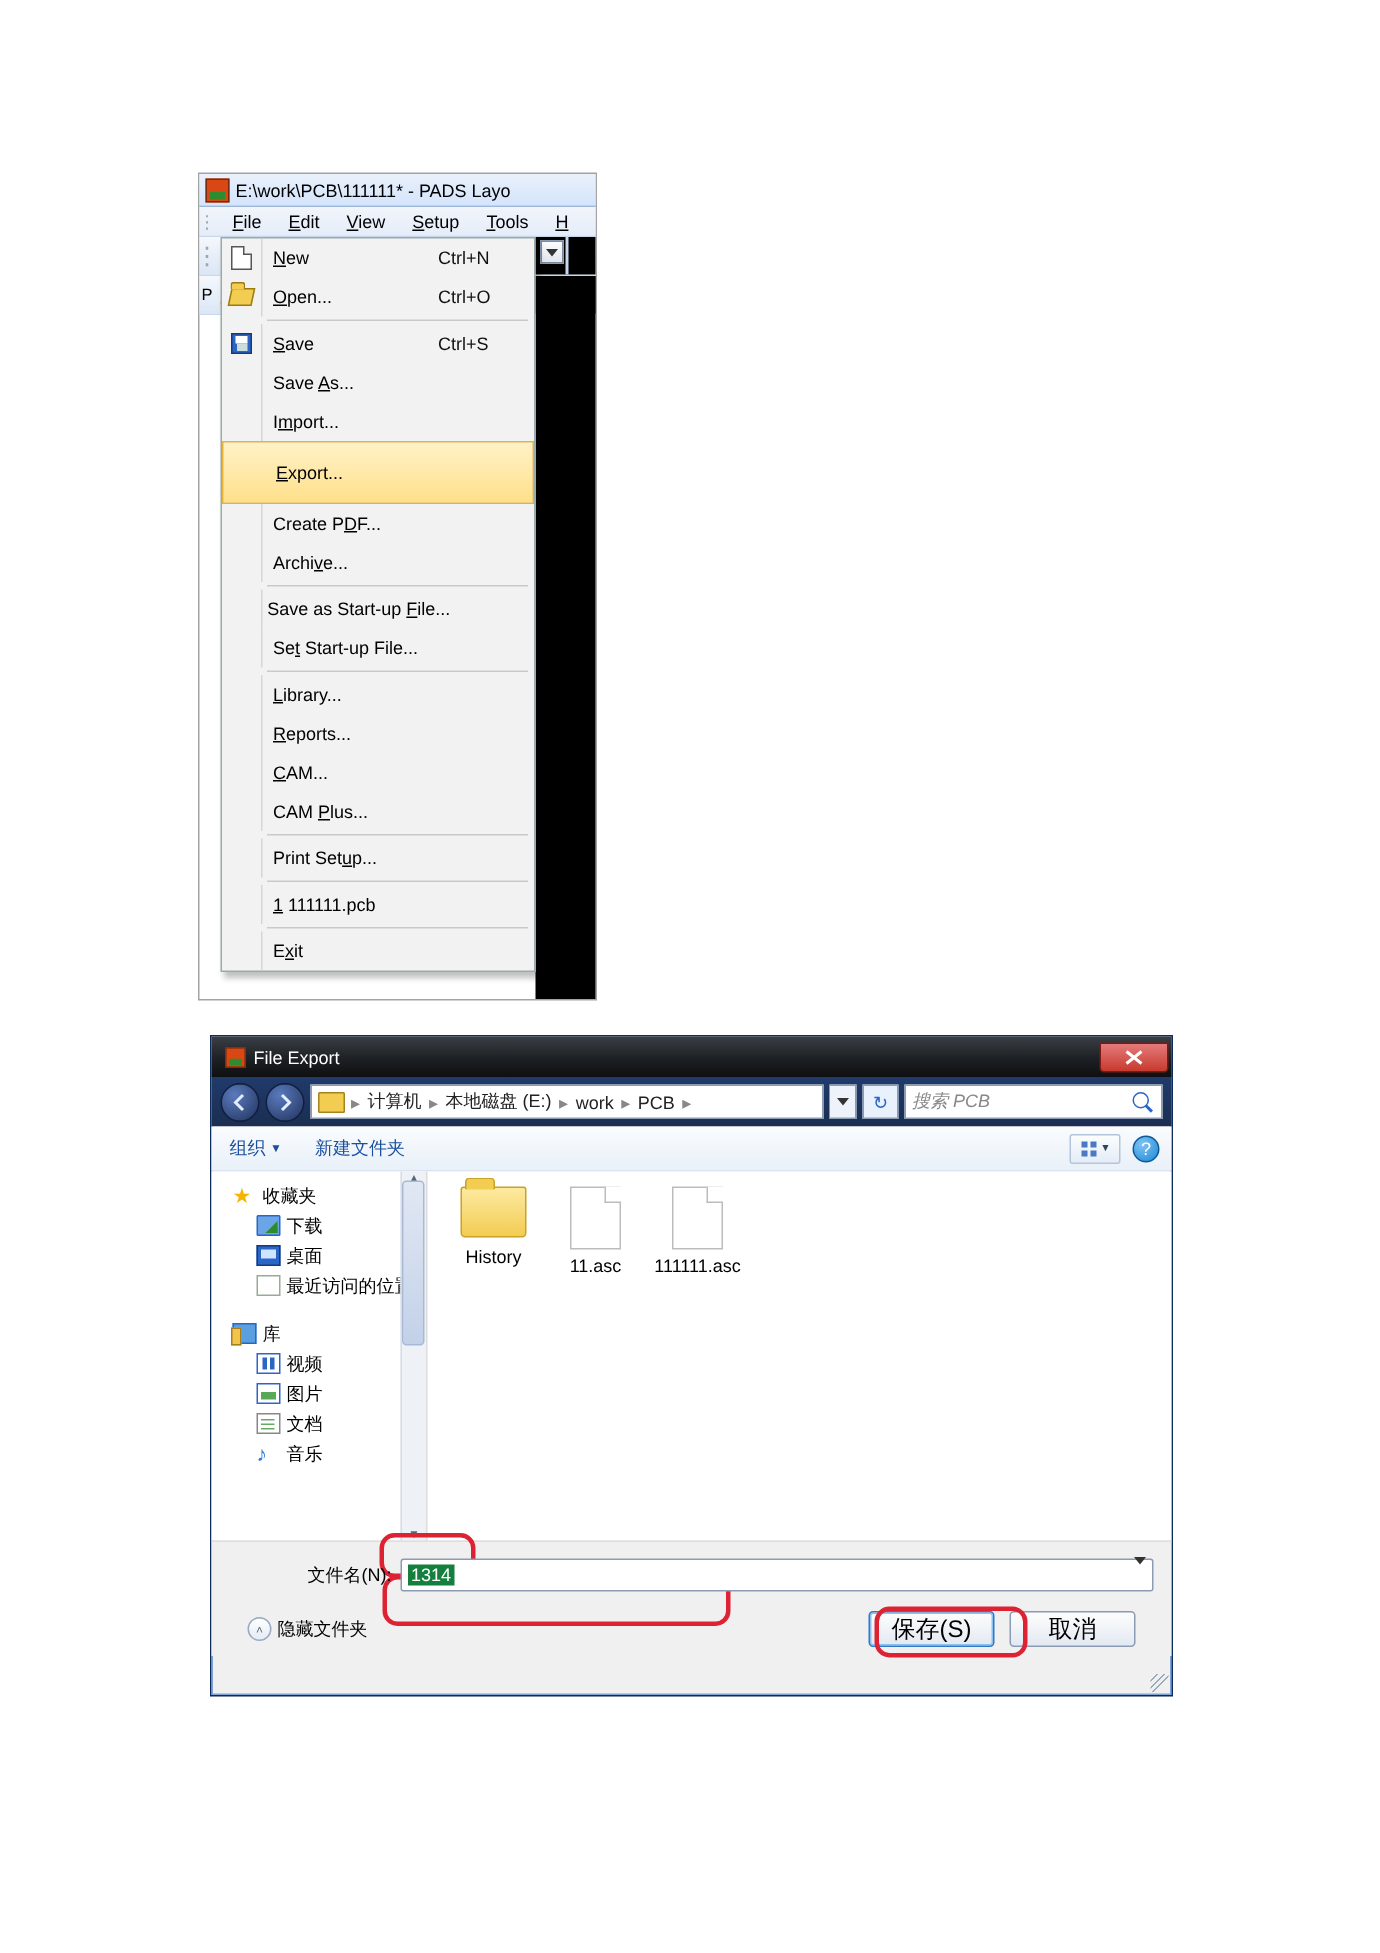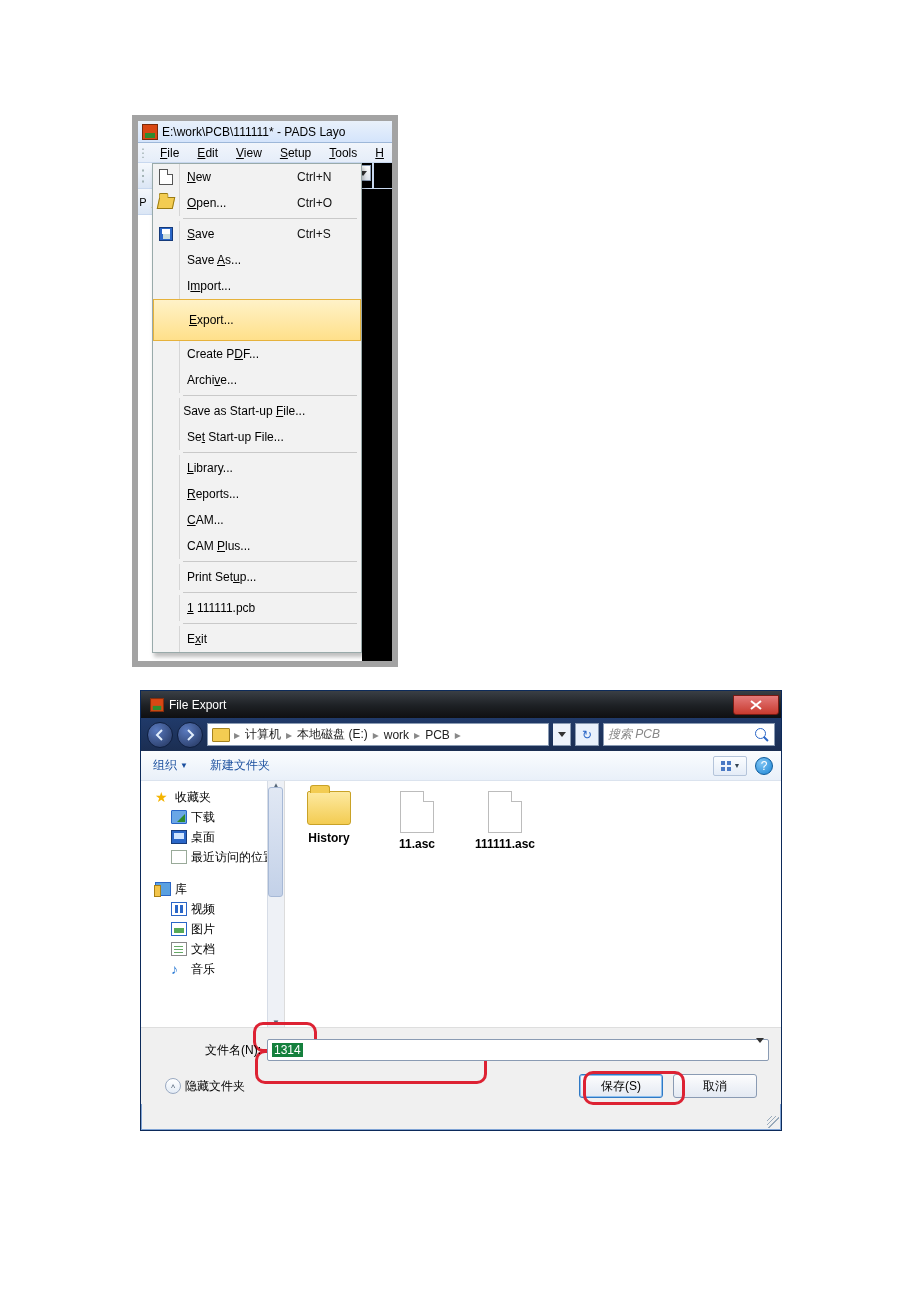--- a/index.html
+++ b/index.html
@@ -1,21 +1,21 @@
 <!DOCTYPE html>
 <html><head>
 <meta charset="utf-8">
 <style>
   * { box-sizing: border-box; margin: 0; padding: 0; font-family: 'Segoe UI', Tahoma, sans-serif; }
   body { background: #fff; width: 920px; height: 1302px; position: relative; }
 
   
   .app-window {
     position: absolute; left: 132px; top: 115px; width: 266px; height: 552px;
-    border: 6px solid #a3a3a3;
+    border: 1px solid #a3a3a3;
   }
   .titlebar {
     height: 22px; display: flex; align-items: center;
     background: linear-gradient(#e9f1fb, #d4e4fb);
     border-bottom: 1px solid #9db7d8; font-size: 12px; overflow: hidden; white-space: nowrap;
   }
   .title-icon {
     width: 16px; height: 16px; margin: 0 4px; background: #d94814;
     border: 1px solid #7a2a0a; position: relative;
   }
@@ -158,21 +158,21 @@
   .ico.libs { background:#5aa0e0; border:1px solid #2a66c7; }
   .ico.libs::before{content:''; position:absolute; left:-2px; top:2px; width:5px; height:10px; background:#f2c44b; border:1px solid #a77f14;}
   .ico.vid { background:#fff; border:1px solid #2a66c7; }
   .ico.vid::after{content:''; position:absolute; left:3px; top:2px; width:3px; height:8px; background:#2a66c7; box-shadow:5px 0 #2a66c7;}
   .ico.pic { background:#fff; border:1px solid #2a66c7; }
   .ico.pic::after{content:''; position:absolute; left:2px; top:5px; width:10px; height:5px; background:#57a957;}
   .ico.doc { background:#fff; border:1px solid #888; }
   .ico.doc::after{content:''; position:absolute; left:2px; top:3px; width:9px; height:1px; background:#6a6; box-shadow:0 3px #6a6, 0 6px #6a6;}
   .ico.mus { color:#2a7ad4; font-size:14px; line-height:14px; }
 
-  .contents { flex:1; padding:10px; display:flex; gap:20px; align-items:flex-start; font-size:12px;font-weight:bold; }
+  .contents { flex:1; padding:10px; display:flex; align-items:flex-start; font-size:12px; }
   .fitem { width:68px; text-align:center; }
   .fitem .folder-lg {
     width:44px; height:34px; margin:0 auto 6px;
     background: linear-gradient(#fde9a0,#f3cc52);
     border:1px solid #c9a227; border-radius:2px 2px 3px 3px; position:relative;
   }
   .fitem .folder-lg::before {
     content:''; position:absolute; left:2px; top:-7px; width:18px; height:7px;
     background:#f3cc52; border:1px solid #c9a227; border-bottom:none; border-radius:3px 3px 0 0;
   }
@@ -201,21 +201,21 @@
   .mark2 {
     position:absolute; border:3px solid #d23; border-radius:10px; pointer-events:none;
     left:114px; top:22px; width:232px; height:34px;
   }
 
   .footer-row { display:flex; align-items:center; padding:6px 12px 0; gap:10px; font-size:12px; }
   .hide { display:flex; align-items:center; gap:4px; }
   .chev-circ { width:16px; height:16px; border-radius:50%; border:1px solid #9aaac2; background:linear-gradient(#fff,#e4ecf6); display:flex; align-items:center; justify-content:center; font-size:8px; color:#567; }
   .btn {
     width:84px; height:24px; border:1px solid #8a9bb3; border-radius:3px;
-    background: linear-gradient(#fdfdfd,#e3e9f2); font-size:12px;
+    background: linear-gradient(#fdfdfd,#e3e9f2); font-size:16px;
     display:flex; align-items:center; justify-content:center;
   }
   .btn.primary { border:1px solid #2f79c5; box-shadow:0 0 0 1px #8dc0ef inset; }
   .mark3 {
     position:absolute; border:3px solid #d23; border-radius:10px; pointer-events:none;
     left:430px; top:3px; width:102px; height:34px;
   }
   .caret-dn { width:0; height:0; border-left:4px solid transparent; border-right:4px solid transparent; border-top:5px solid #333; }
   .resize { position:absolute; right:2px; bottom:2px; width:12px; height:12px; background:
     linear-gradient(135deg, transparent 6px, #9ab 6px, #9ab 7px, transparent 7px),

